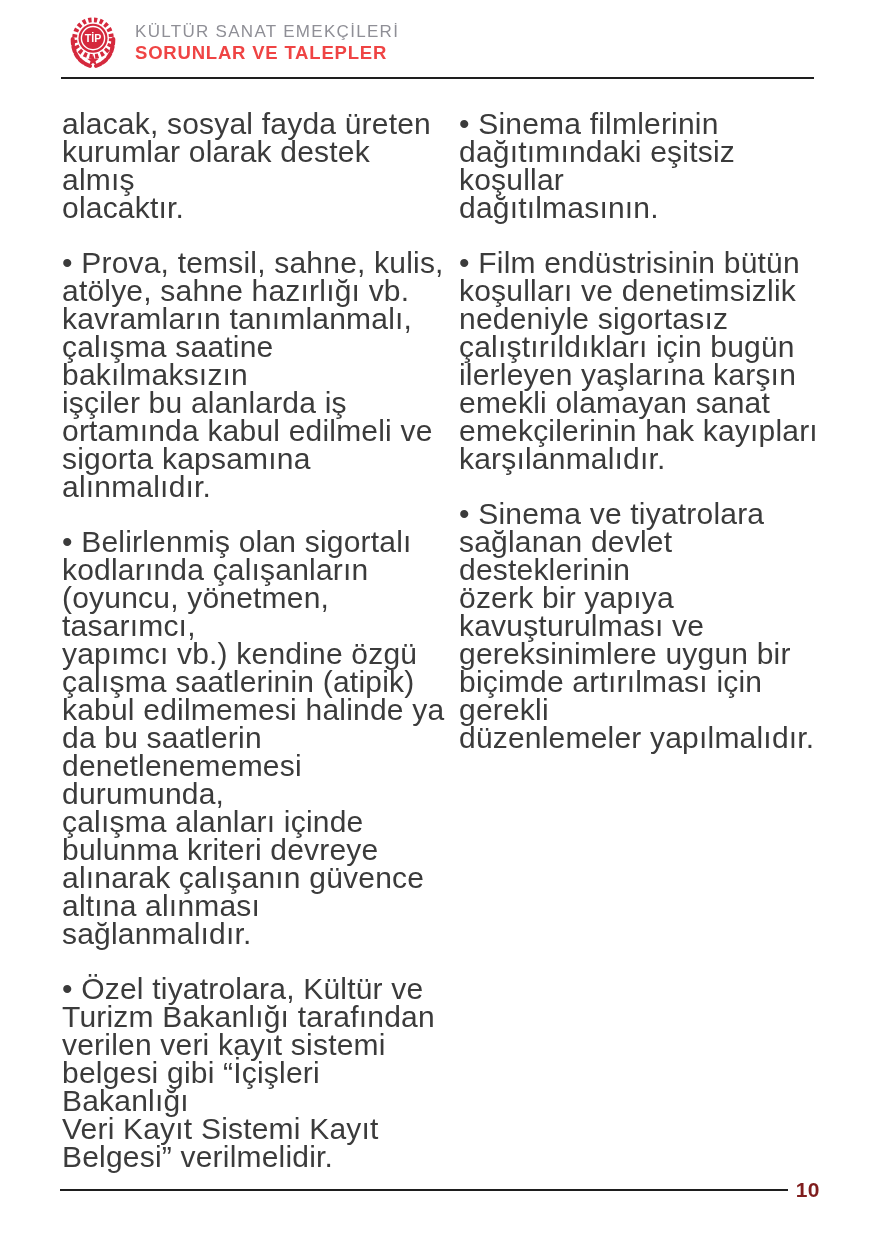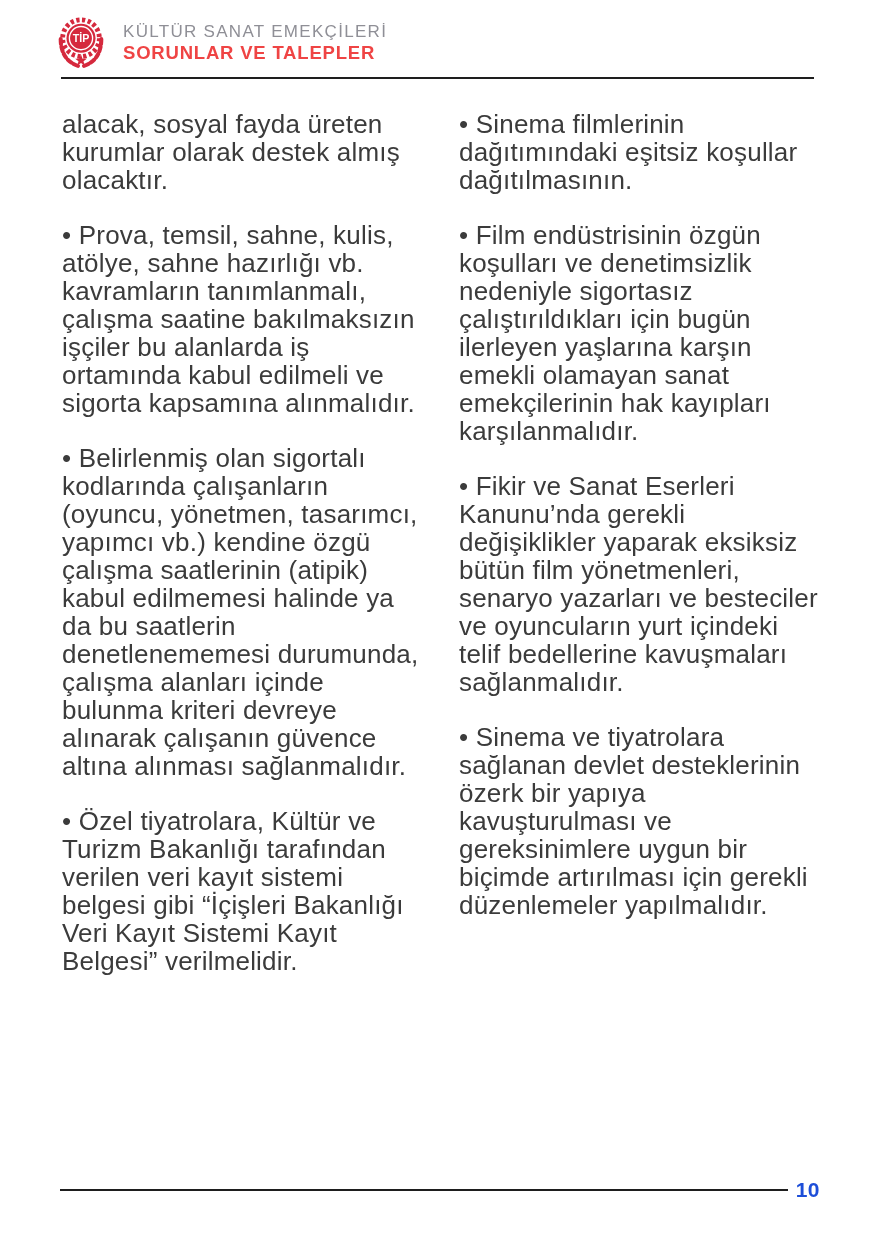--- a/index.html
+++ b/index.html
@@ -7,21 +7,21 @@
     width: 875px; height: 1241px;
     background: #ffffff;
     font-family: "Liberation Sans", sans-serif;
     position: relative;
     overflow: hidden;
   }
   .page { position: absolute; inset: 0; }
 
   
   .header {
-    position: absolute; top: 13px; left: 52px;
+    position: absolute; top: 13px; left: 64px;
     display: flex; align-items: center; gap: 13px;
   }
   .logo-svg { width: 58px; height: 58px; display: block; }
   .header-titles { display: flex; flex-direction: column; }
   .header-title-1 {
     font-size: 17px; letter-spacing: 1.3px;
     color: #8f8f96; font-weight: 400; line-height: 21px;
   }
   .header-title-2 {
     font-size: 18.5px; letter-spacing: 0.8px;
@@ -35,35 +35,35 @@
   
   .columns {
     position: absolute; top: 110px; left: 62px; right: 55px;
     display: flex; gap: 13px;
   }
   .col { min-width: 0; }
   .col-left  { width: 384px; flex: 0 0 384px; }
   .col-right { flex: 1; }
   .para {
     margin: 0 0 27px 0;
-    font-size: 26px; line-height: 28px;
+    font-size: 30px; line-height: 28px;
     color: #3b3b3b; letter-spacing: 0.2px;
     white-space: pre-line;
   }
   .para:last-child { margin-bottom: 0; }
 
   
   .footer {
     position: absolute; left: 60px; right: 55px; top: 1178px;
     display: flex; align-items: center;
   }
   .footer-rule { flex: 1; height: 2px; background: #1e1e1e; }
   .page-number {
     margin-left: 8px;
-    font-size: 21px; font-weight: 700; color: #1d4ed8;
+    font-size: 21px; font-weight: 700; color: #7f1d1d;
     letter-spacing: 0.5px;
   }
 </style>
 </head>
 <body>
 
 <div class="page">
 
   <div class="header">
     <svg class="logo-svg" viewBox="0 0 60 60" aria-hidden="true">
@@ -115,36 +115,28 @@
 Turizm Bakanlığı tarafından
 verilen veri kayıt sistemi
 belgesi gibi “İçişleri Bakanlığı
 Veri Kayıt Sistemi Kayıt
 Belgesi” verilmelidir.</p>
     </div>
     <div class="col col-right">
       <p class="para">• Sinema filmlerinin
 dağıtımındaki eşitsiz koşullar
 dağıtılmasının.</p>
-      <p class="para">• Film endüstrisinin özgün
+      <p class="para">• Film endüstrisinin bütün
 koşulları ve denetimsizlik
 nedeniyle sigortasız
 çalıştırıldıkları için bugün
 ilerleyen yaşlarına karşın
 emekli olamayan sanat
 emekçilerinin hak kayıpları
 karşılanmalıdır.</p>
-      <p class="para">• Fikir ve Sanat Eserleri
-Kanunu’nda gerekli
-değişiklikler yaparak eksiksiz
-bütün film yönetmenleri,
-senaryo yazarları ve besteciler
-ve oyuncuların yurt içindeki
-telif bedellerine kavuşmaları
-sağlanmalıdır.</p>
       <p class="para">• Sinema ve tiyatrolara
 sağlanan devlet desteklerinin
 özerk bir yapıya
 kavuşturulması ve
 gereksinimlere uygun bir
 biçimde artırılması için gerekli
 düzenlemeler yapılmalıdır.</p>
     </div>
   </div>
 

